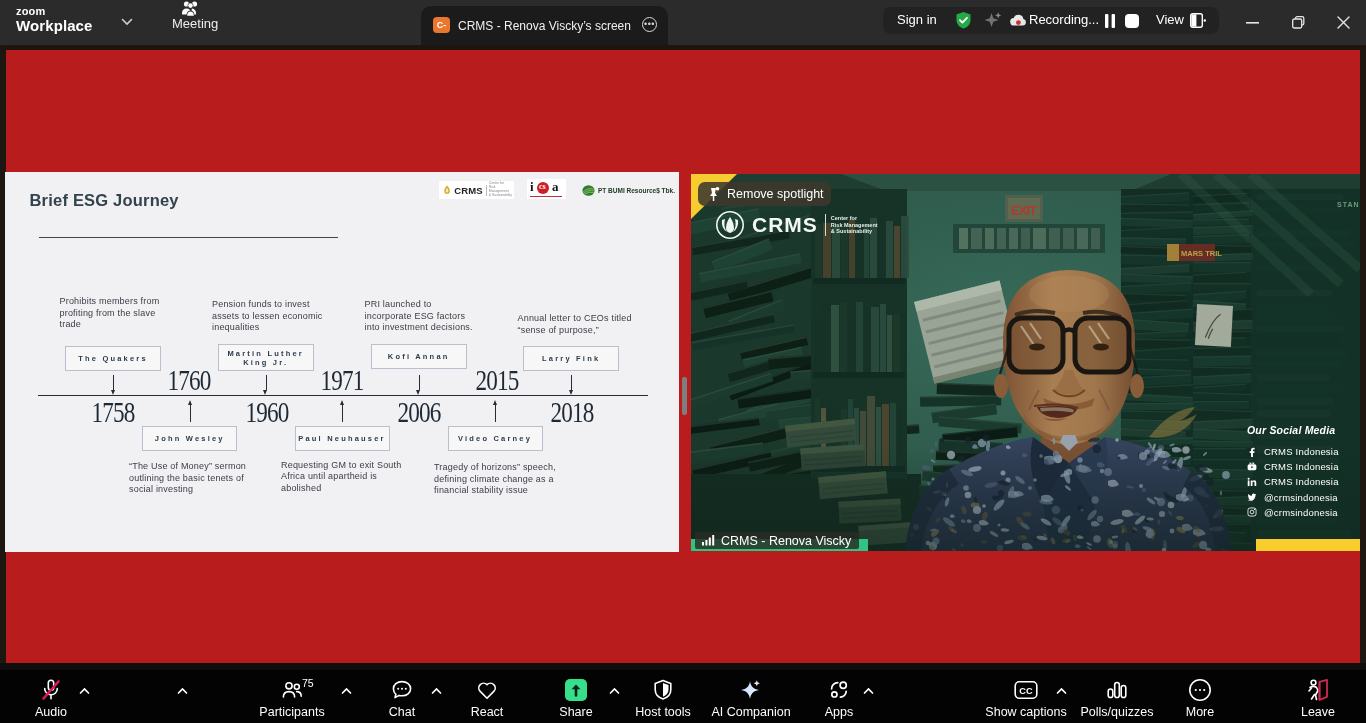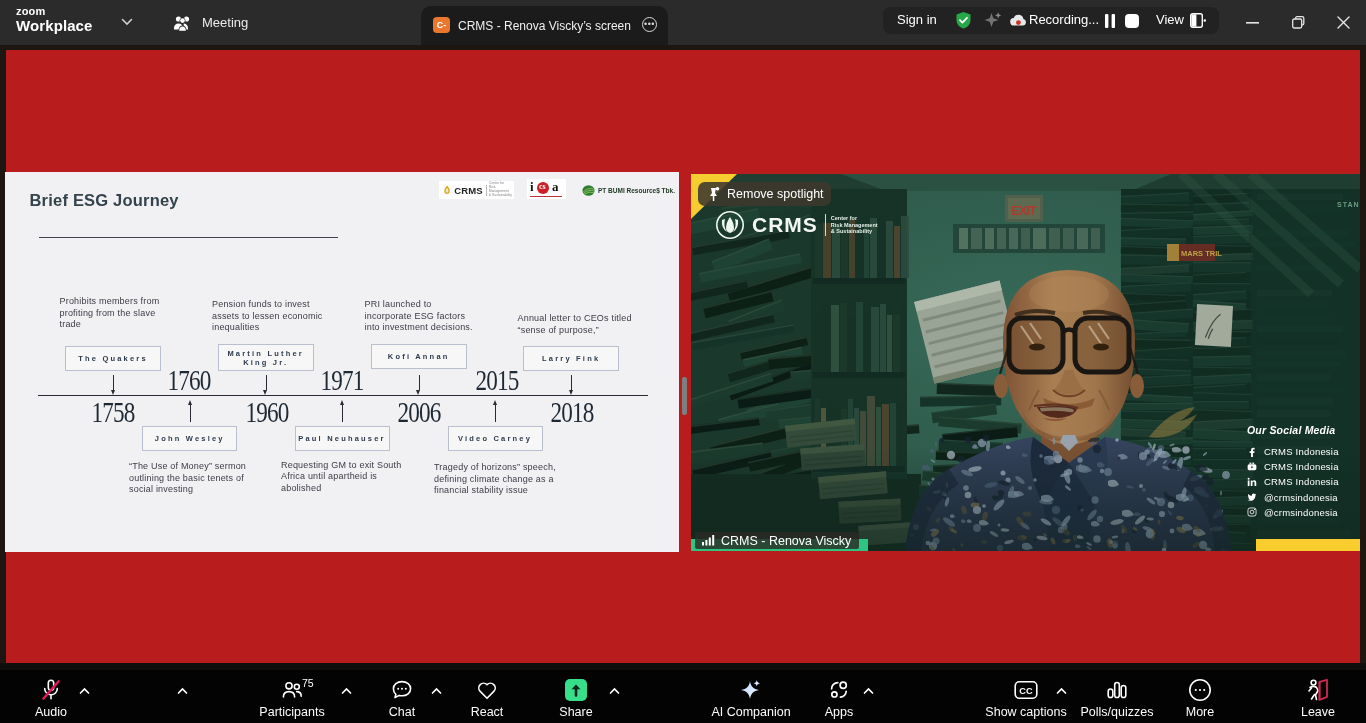--- a/index.html
+++ b/index.html
@@ -4,21 +4,21 @@
 <style>
 * { margin:0; padding:0; box-sizing:border-box; }
 html,body { width:1366px; height:723px; overflow:hidden; background:#1a1a1a; font-family:"Liberation Sans", sans-serif; }
 #app { position:relative; width:1366px; height:723px; background:#b91c1c; }
 
 #topbar { position:absolute; left:0; top:0; width:1366px; height:45px; background:#2b2b2b; }
 .zlogo { position:absolute; left:16px; top:5px; color:#fff; }
 .zlogo .z1 { font-size:11px; font-weight:700; letter-spacing:.2px; display:block; line-height:12px; }
 .zlogo .z2 { font-size:15px; font-weight:700; letter-spacing:.1px; display:block; line-height:17px; }
 .chev-dn { position:absolute; left:121px; top:18px; width:12px; height:8px; }
-.mtab { position:absolute; left:172px; top:0; height:45px; display:flex; align-items:center; color:#ececec; font-size:13px; }
+.mtab { position:absolute; left:172px; top:0; height:45px; display:flex; align-items:center; color:#ececec; font-size:13px;flex-direction:column; }
 .mtab svg { margin-right:9px; }
 #stab { position:absolute; left:421px; top:6px; width:247px; height:39px; background:#1b1b1b; border-radius:10px 10px 0 0; }
 #stab .cicon { position:absolute; left:12px; top:11px; width:17px; height:16px; background:#e9782e; border-radius:4px; color:#fff; font-size:9px; font-weight:700; text-align:center; line-height:16px; }
 #stab .ttext { position:absolute; left:37px; top:13px; color:#f0f0f0; font-size:12px; white-space:nowrap; }
 #stab .dots { position:absolute; left:221px; top:11px; width:15px; height:15px; border:1.2px solid #d8d8d8; border-radius:50%; color:#d8d8d8; text-align:center; font-size:9px; line-height:12px; letter-spacing:.5px; }
 #rcluster { position:absolute; left:883px; top:7px; width:336px; height:27px; background:#222; border-radius:8px; }
 #rcluster .signin { position:absolute; left:14px; top:5px; color:#fff; font-size:13px; }
 #rcluster .rectxt { position:absolute; left:146px; top:5px; color:#fff; font-size:13px; }
 #rcluster .viewtxt { position:absolute; left:273px; top:5px; color:#fff; font-size:13px; }
 .winbtn { position:absolute; top:0; height:45px; width:46px; display:flex; align-items:center; justify-content:center; }
@@ -1293,20 +1293,29 @@
             <rect x="1" y="1" width="22" height="22" rx="5" fill="#38df8b"></rect>
             <path d="M12 17.5 V9" stroke="#0b231a" stroke-width="2.6" stroke-linecap="round"></path>
             <path d="M7.6 11.2 L12 6.4 L16.4 11.2 Z" fill="#0b231a"></path>
           </svg>
         </div>
  <div class="lb">Share</div>
 </div>
 <svg class="tchev" style="left:609px" width="11" height="8" viewBox="0 0 11 8">
         <path d="M1.5 6 L5.5 2 L9.5 6" stroke="#fff" stroke-width="1.7" fill="none" stroke-linecap="round"></path>
       </svg>
+<div class="titem" style="left:608px;width:110px;">
+ <div class="ic">
+          <svg width="24" height="24" viewBox="0 0 24 24">
+            <path d="M12 2.6 L19.8 5.4 V11.8 c0 4.8-3.3 7.8-7.8 9.3 C7.5 19.6 4.2 16.6 4.2 11.8 V5.4 Z" stroke="#fff" stroke-width="1.6" fill="none" stroke-linecap="round" stroke-linejoin="round"></path>
+            <path d="M12 5 L17.5 7 V11.8 c0 3.4-2.3 5.6-5.5 6.9 Z" fill="#fff"></path>
+          </svg>
+        </div>
+ <div class="lb">Host tools</div>
+</div>
 <div class="titem" style="left:696px;width:110px;">
  <div class="ic">
           <svg width="24" height="24" viewBox="0 0 24 24">
             <defs>
               <linearGradient id="aig" x1="0" y1="0" x2="1" y2="1">
                 <stop offset="0%" stop-color="#bcd6ff"></stop>
                 <stop offset="100%" stop-color="#f0f6ff"></stop>
               </linearGradient>
             </defs>
             <path d="M11 3.2 C12 8.6 14.4 11 20 12 C14.4 13 12 15.4 11 20.8 C10 15.4 7.6 13 2 12 C7.6 11 10 8.6 11 3.2 Z" fill="url(#aig)"></path>

